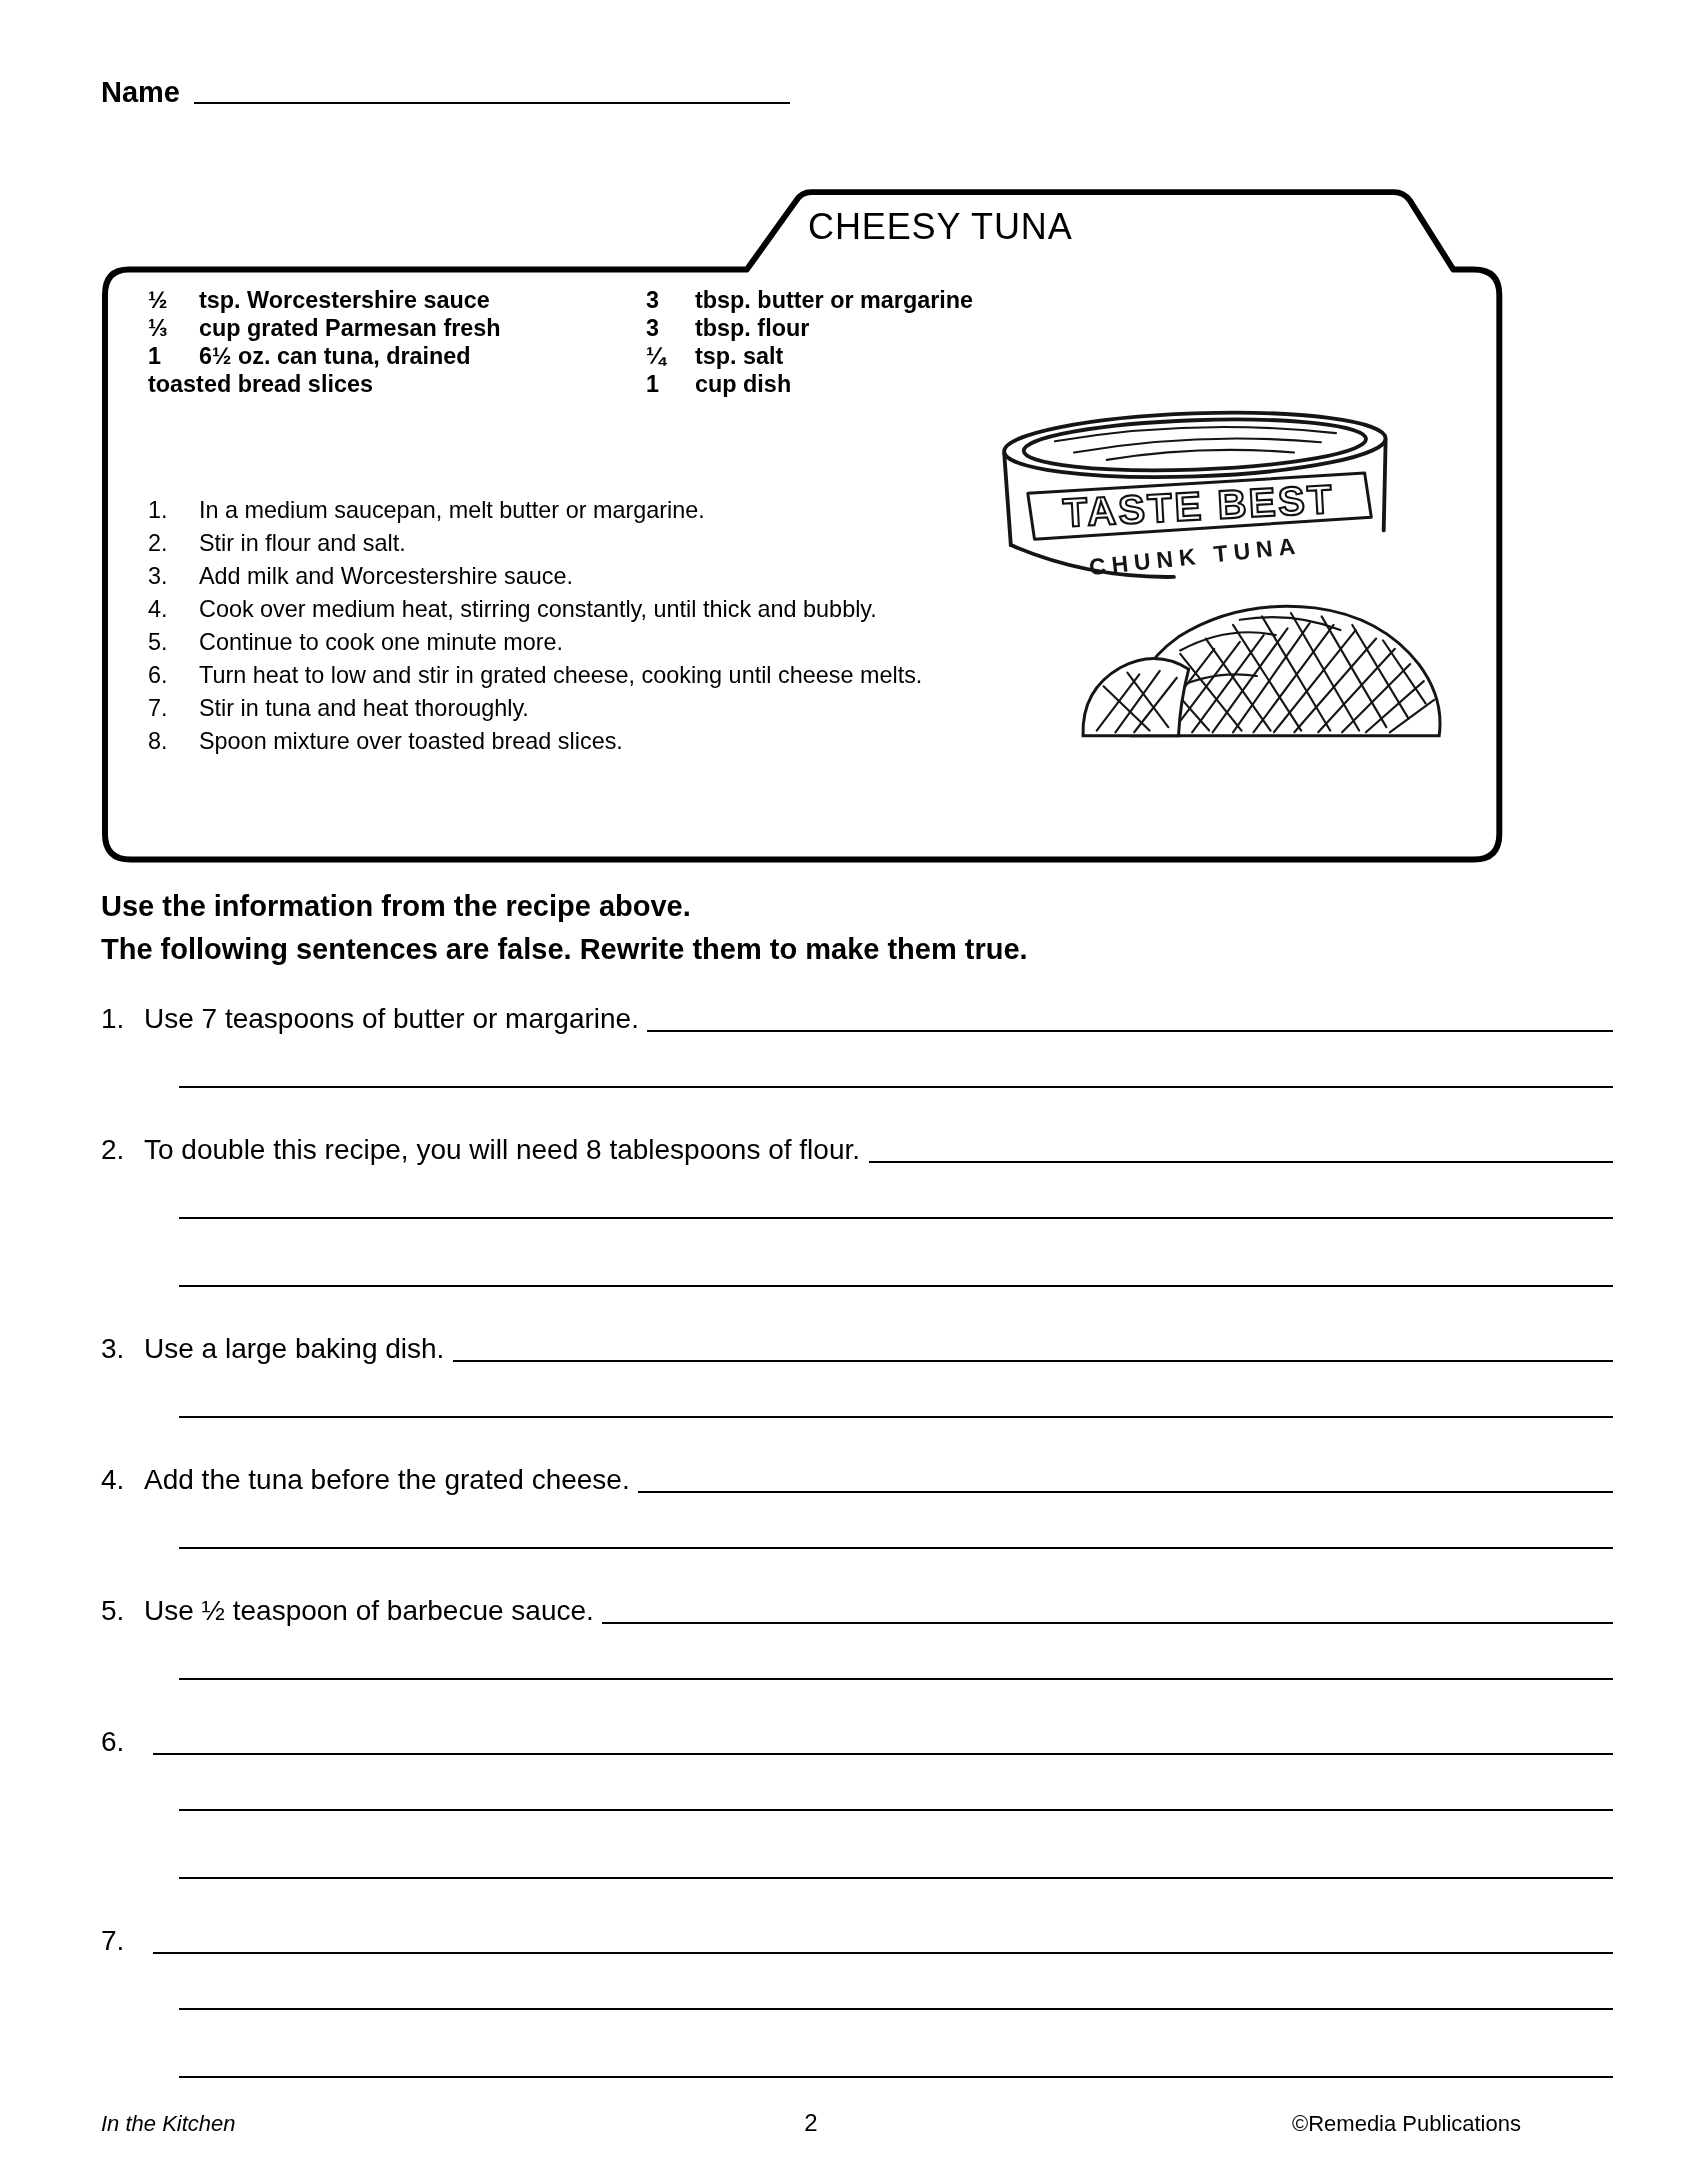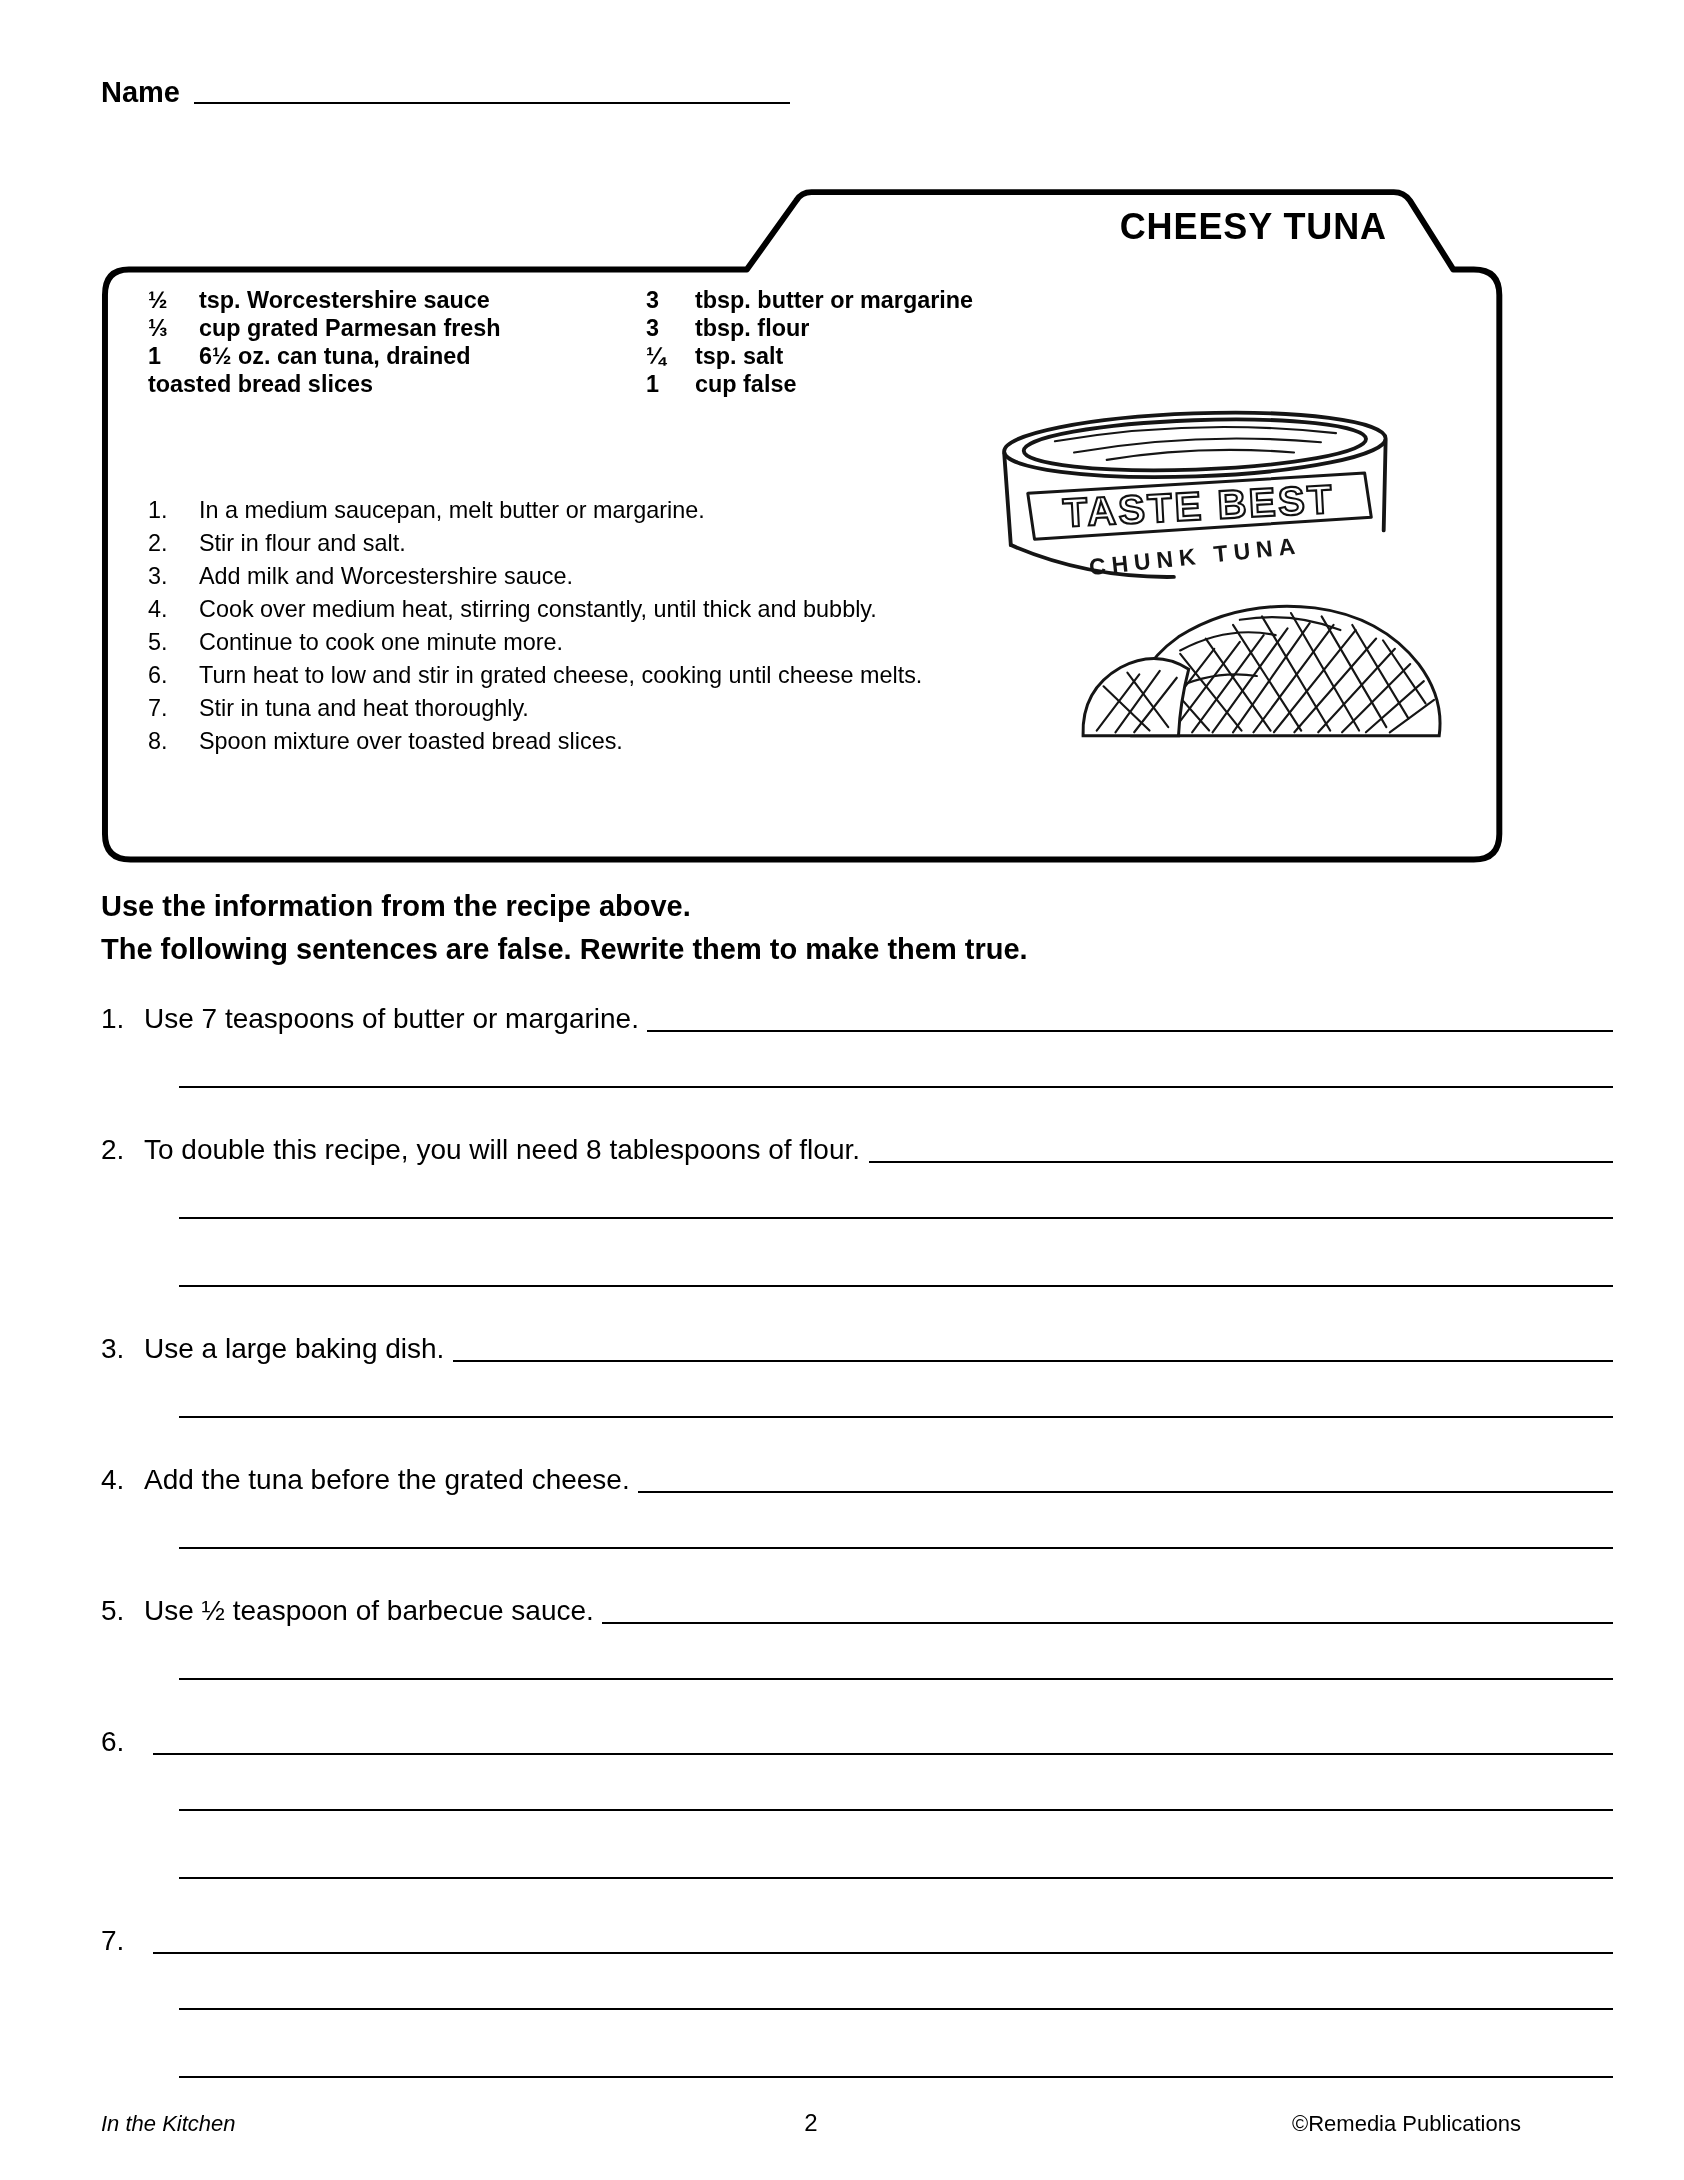--- a/index.html
+++ b/index.html
@@ -8,22 +8,22 @@
   .page{position:absolute;inset:0;padding:75px 72px 0 101px}
 
   
   .name-row{display:flex;align-items:flex-end}
   .name-label{font-size:29px;font-weight:bold;line-height:34px}
   .name-line{width:596px;border-bottom:2.6px solid #000;margin:0 0 5.1px 13.6px}
 
   
   .card-wrap{position:relative;width:1404px;height:681px;margin-top:78px}
   .card-outline{position:absolute;left:0;top:0}
-  .card-title{position:absolute;left:707px;top:19px;width:579px;text-align:right;
-              font-size:36px;font-weight:bold;letter-spacing:0.9px}
+  .card-title{position:absolute;left:707px;top:19px;width:579px;text-align:left;
+              font-size:36px;font-weight:normal;letter-spacing:0.9px}
   .ingredients{position:absolute;left:47px;top:99px}
   .ing-row{display:grid;grid-template-columns:51px 447px 49px auto;
            font-weight:bold;font-size:23.4px;line-height:28px;white-space:nowrap}
   .steps{position:absolute;left:47px;top:307px;width:835px}
   .step-row{display:grid;grid-template-columns:51px auto;font-size:23.4px;line-height:33px;white-space:nowrap}
   .tuna-art{position:absolute;left:856px;top:206px}
 
   
   .instructions{margin-top:17px;font-size:29px;font-weight:bold;line-height:43px}
   .questions{margin-top:29px}
@@ -74,21 +74,21 @@
       <div class="ing-row">
         <span>1</span>
         <span>6½ oz. can tuna, drained</span>
         <span>¼</span>
         <span>tsp. salt</span>
       </div>
       <div class="ing-row">
         <span>toasted bread slices</span>
         <span></span>
         <span>1</span>
-        <span>cup false</span>
+        <span>cup dish</span>
       </div>
     </div>
 
     <div class="steps">
       <div class="step-row">
         <span>1.</span>
         <span>In a medium saucepan, melt butter or margarine.</span>
       </div>
       <div class="step-row">
         <span>2.</span>

